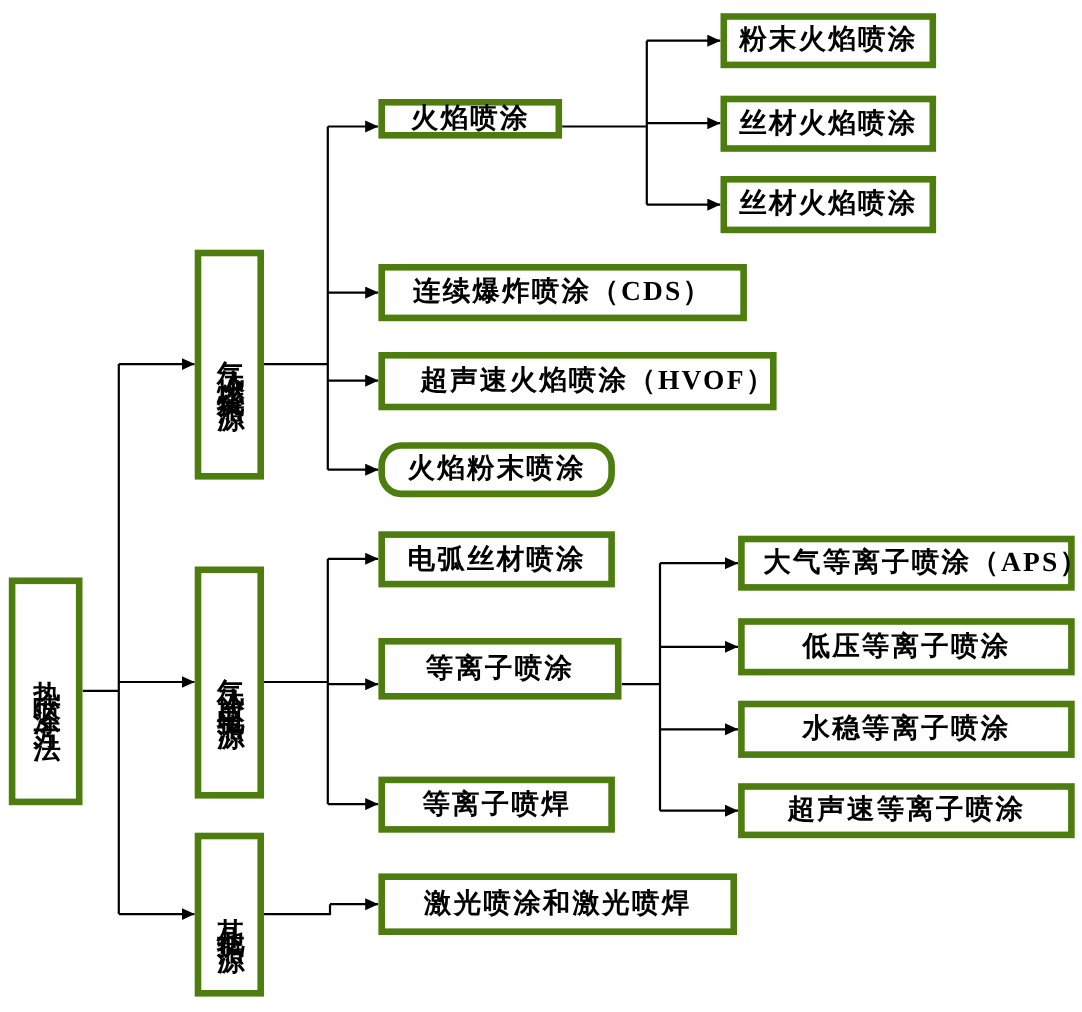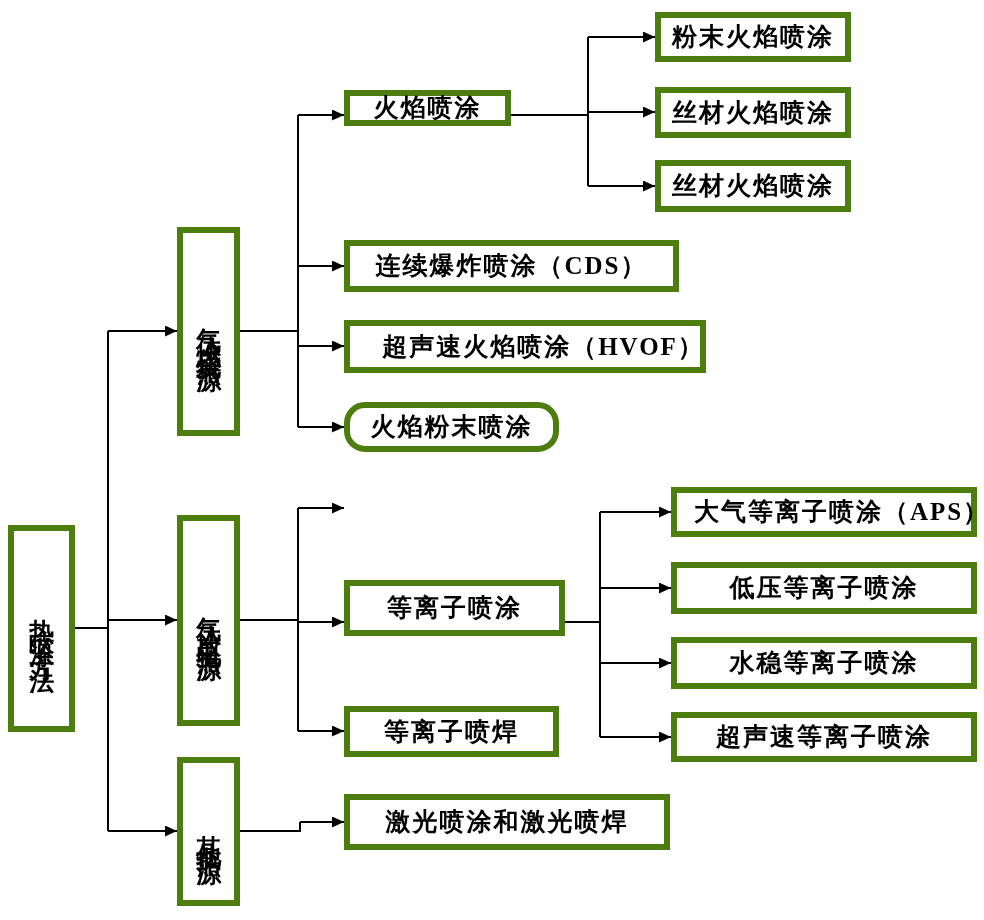--- a/index.html
+++ b/index.html
@@ -101,20 +101,21 @@
 
   <div class="node vertical ls8" style="left:177px; top:227px; width:63px; height:209px;">气体燃烧热源</div>
   <div class="node vertical ls8" style="left:177px; top:515px; width:63px; height:211px;">气体放电热源</div>
   <div class="node vertical ls9" style="left:177px; top:757px; width:63px; height:149px;">其他热源</div>
 
   <div class="node" style="left:344px; top:90px; width:167px; height:36px;">火焰喷涂</div>
   <div class="node" style="left:344px; top:240px; width:335px; height:52px;">连续爆炸喷涂（CDS）</div>
   <div class="node" style="left:344px; top:320px; width:362px; height:53px;padding-left:37px;">超声速火焰喷涂（HVOF）</div>
   <div class="node" style="left:344px; top:402px; width:215px; height:50px;border-radius:21px;">火焰粉末喷涂</div>
 
+  <div class="node" style="left:344px; top:483px; width:215px; height:51px;">电弧丝材喷涂</div>
   <div class="node" style="left:344px; top:580px; width:221px; height:56px;">等离子喷涂</div>
   <div class="node" style="left:344px; top:706px; width:215px; height:51px;">等离子喷焊</div>
 
   <div class="node" style="left:344px; top:794px; width:326px; height:56px;">激光喷涂和激光喷焊</div>
 
   <div class="node" style="left:655px; top:12px; width:196px; height:50px;">粉末火焰喷涂</div>
   <div class="node" style="left:655px; top:87px; width:196px; height:51px;">丝材火焰喷涂</div>
   <div class="node" style="left:655px; top:160px; width:196px; height:52px;">丝材火焰喷涂</div>
 
   <div class="node" style="left:671px; top:487px; width:306px; height:50px;padding-left:36px;">大气等离子喷涂（APS）</div>

